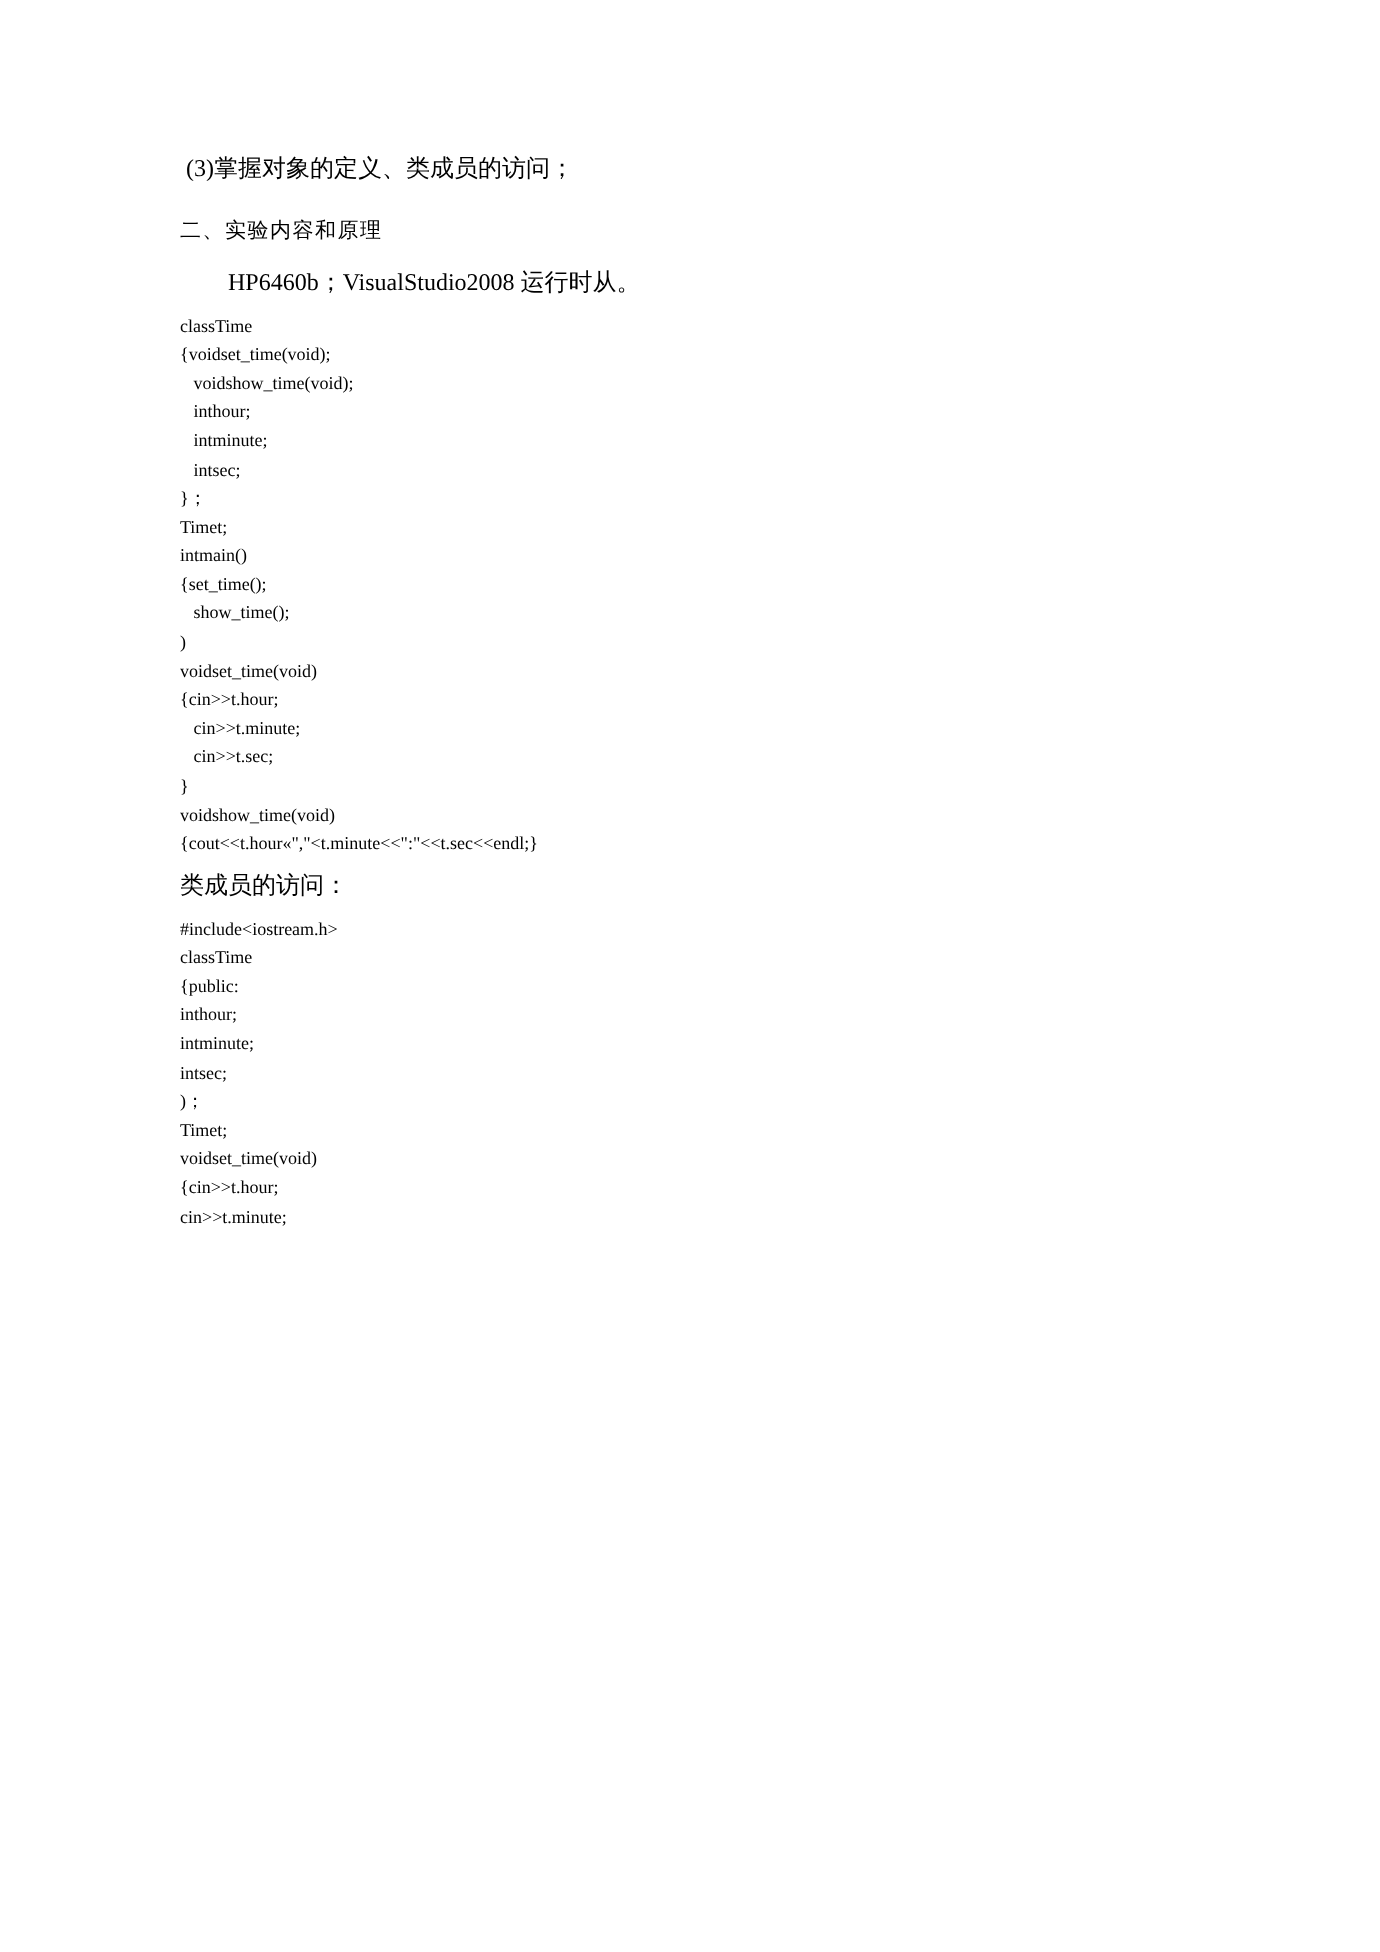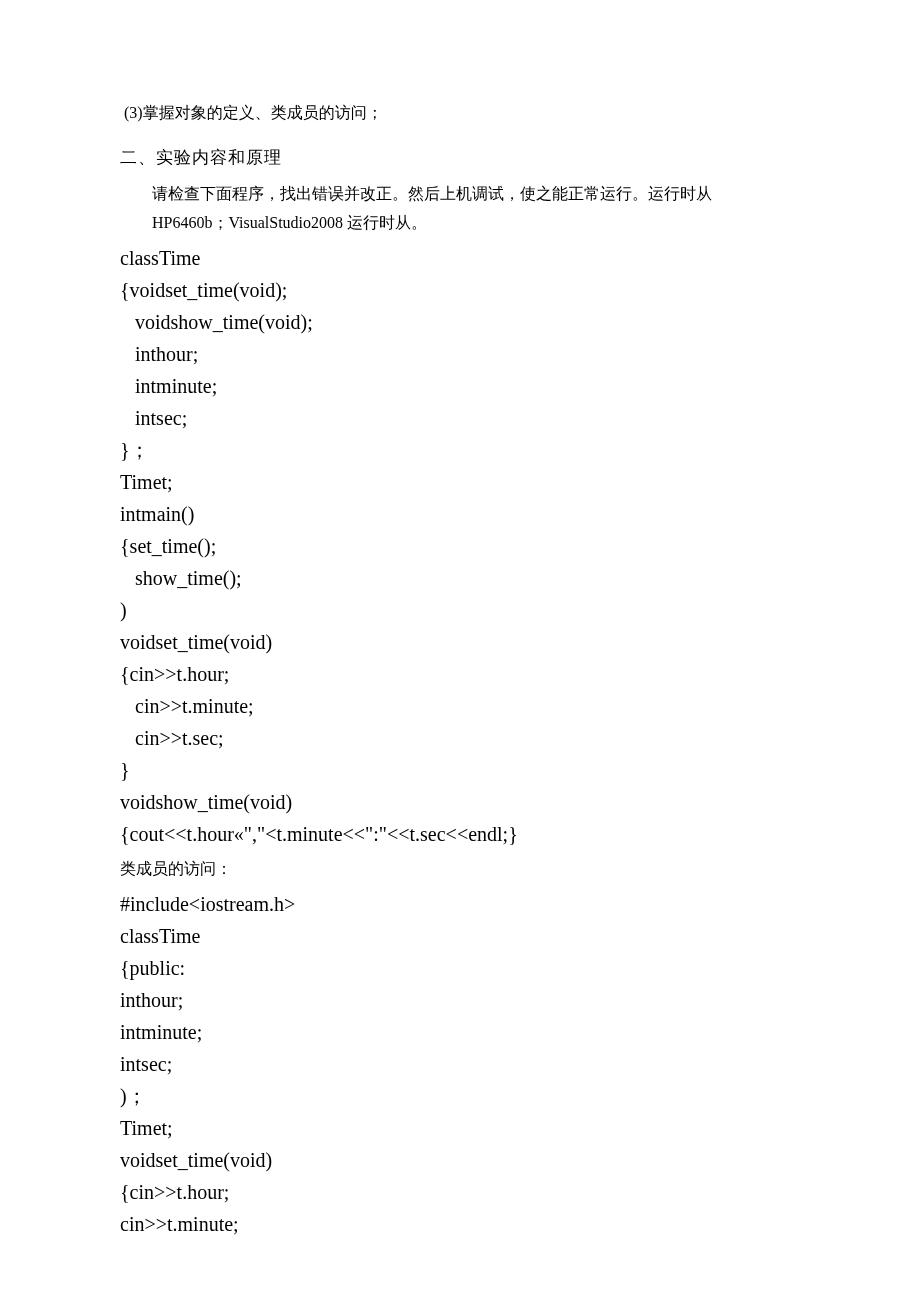--- a/index.html
+++ b/index.html
@@ -15,49 +15,48 @@
     width: 920px;
     min-height: 1301px;
     padding: 100px 120px 80px 120px;
     box-sizing: border-box;
   }
   .item-line {
     margin: 0 0 4px 0;
     padding-left: 4px;
   }
   h2.section {
-    font-size: 17px;
+    font-size: 14px;
     font-weight: 400;
     margin: 18px 0 10px 0;
     letter-spacing: 1px;
   }
   .indent1 {
     text-indent: 2em;
     margin: 4px 0;
   }
   .noindent {
     margin: 2px 0;
   }
   .code-block {
     font-family: "Times New Roman", "SimSun", serif;
-    font-size: 20px;
+    font-size: 12px;
     line-height: 1.6;
     white-space: pre;
     margin: 6px 0;
   }
 </style>
 </head>
 <body>
 
 <div class="page">
 
   <p class="item-line">(3)掌握对象的定义、类成员的访问；</p>
 
   <h2 class="section">二、实验内容和原理</h2>
-  <p class="indent1">请检查下面程序，找出错误并改正。然后上机调试，使之能正常运行。运行时从</p>
 
   <p class="indent1">HP6460b；VisualStudio2008 运行时从。</p>
 
 
   <div class="code-block">classTime
 {voidset_time(void);
    voidshow_time(void);
    inthour;
    intminute;
    intsec;

